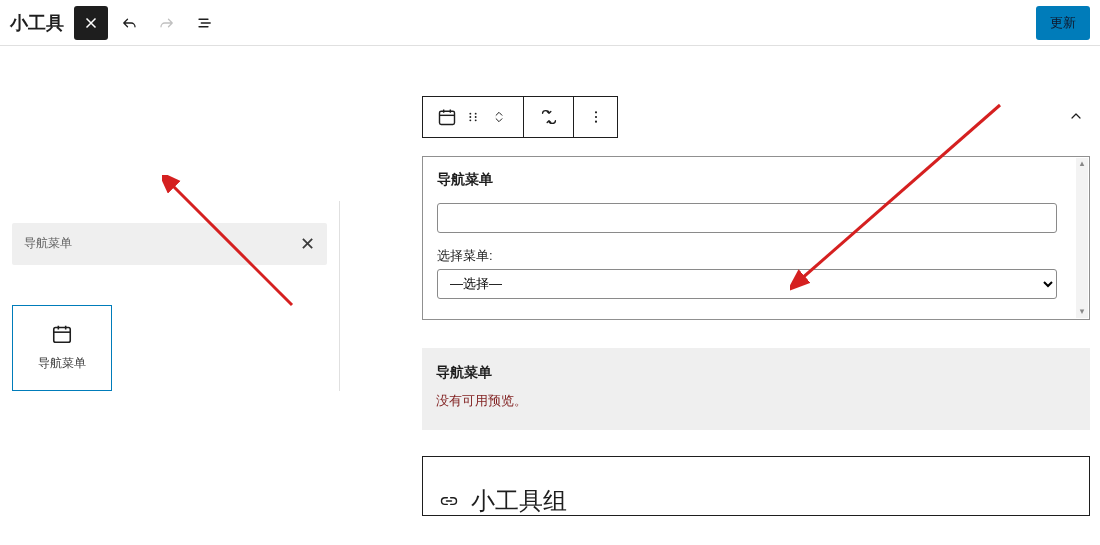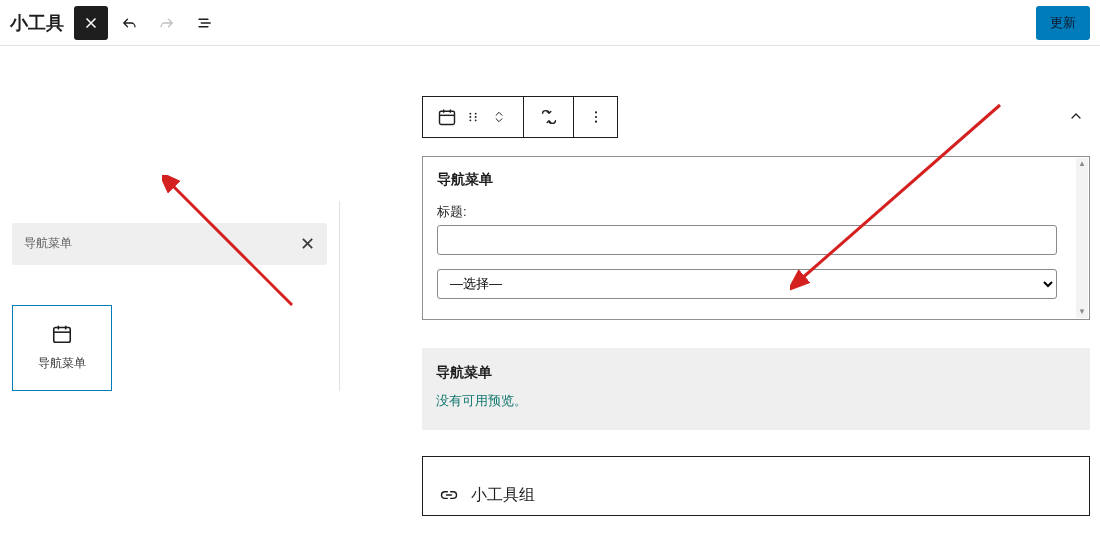--- a/index.html
+++ b/index.html
@@ -42,26 +42,26 @@
   .config-card { border: 1px solid #909090; padding: 14px 14px 20px 14px; position: relative; background:#fff; }
   .config-card .scrollbar-stub { position:absolute; right:1px; top:1px; bottom:1px; width:12px; background:#f3f3f3; }
   .config-card .scrollbar-stub .arrow { position:absolute; left:0; right:0; height:12px; font-size:9px; text-align:center; color:#888; }
   .config-card .ctitle { font-weight: 700; font-size: 14px; margin-bottom: 14px; }
   .config-card label { display:block; font-size: 13px; margin-bottom: 4px; }
   .config-card input[type=text] { width: calc(100% - 18px); height: 30px; border: 1px solid #8a8a8a; border-radius: 3px; padding: 0 8px; font-size: 13px; margin-bottom: 14px; }
   .config-card select { width: calc(100% - 18px); height: 30px; border: 1px solid #8a8a8a; border-radius: 3px; padding: 0 8px; font-size: 13px; background:#fff; }
 
   .preview-card { margin-top: 28px; background: #efefef; padding: 16px 14px 20px 14px; }
   .preview-card .ptitle { font-weight: 700; font-size: 14px; margin-bottom: 10px; }
-  .preview-card .pbody { font-size: 13px; color: #0f766e; }
+  .preview-card .pbody { font-size: 13px; color: #7f1d1d; }
 
   .group-card { margin-top: 26px; border: 1px solid #1e1e1e; padding: 28px 16px 0 16px; height: 60px; overflow: hidden; }
   .group-row { display:flex; align-items:center; gap:12px; }
   .group-row .gicon { width:20px; height:20px; display:flex; align-items:center; justify-content:center; }
-  .group-row .glabel { font-size: 16px; }
+  .group-row .glabel { font-size: 24px; }
 
   
   .arrow-svg { position: absolute; pointer-events: none; }
   .arrow-left { left: 162px; top: 175px; width: 140px; height: 140px; }
   .arrow-right { left: 790px; top: 100px; width: 220px; height: 200px; }
 
   svg { display:block; }
 </style>
 </head>
 <body>
@@ -156,22 +156,22 @@
           </svg>
       </div>
     </div>
 
     <div class="config-card">
       <div class="scrollbar-stub">
         <div class="arrow" style="top:0">▴</div>
         <div class="arrow" style="bottom:0">▾</div>
       </div>
       <div class="ctitle">导航菜单</div>
-      <label>标题:</label>
       <input type="text" style="">
+      <label>选择菜单:</label>
       <select>
         <option>—选择—</option>
       </select>
     </div>
 
     <div class="preview-card">
       <div class="ptitle">导航菜单</div>
       <div class="pbody">没有可用预览。</div>
     </div>
 

